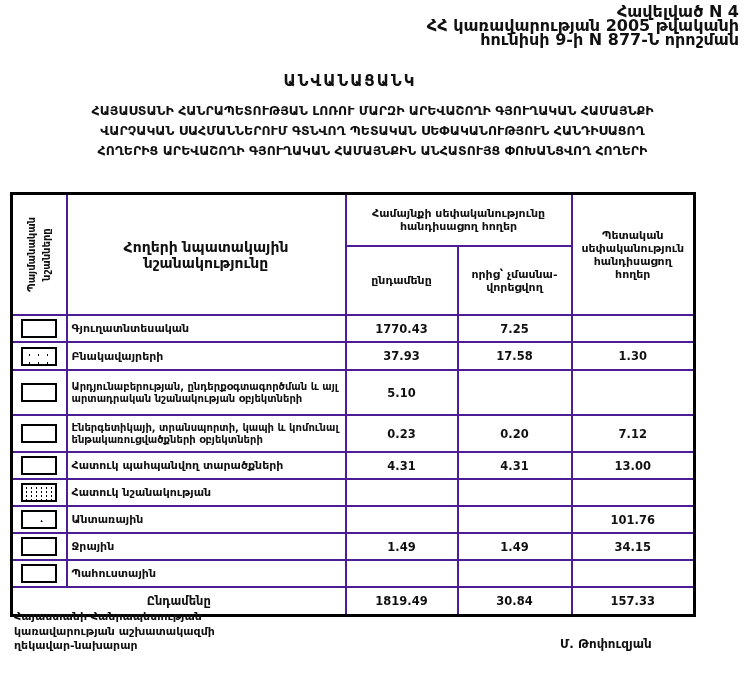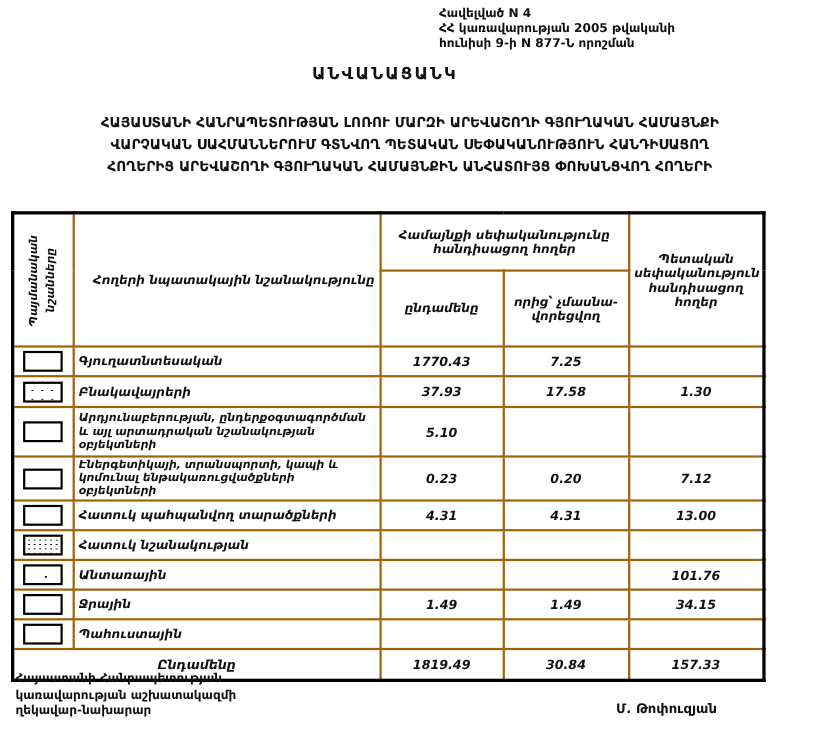--- a/index.html
+++ b/index.html
@@ -4,44 +4,44 @@
 <style>
   html,body{margin:0;padding:0;background:#fff;}
   body{
     width:745px;height:680px;position:relative;overflow:hidden;
     font-family:"DejaVu Sans",sans-serif;color:#111;
     -webkit-font-smoothing:none;
   }
   
   .annex{
     position:absolute;top:5px;right:6px;width:340px;
-    text-align:left;font-weight:bold;font-size:11px;line-height:14px;
+    text-align:right;font-weight:bold;font-size:16px;line-height:14px;
   }
   
   .doc-title{
-    position:absolute;top:58px;left:0;width:700px;text-align:center;
+    position:absolute;top:72px;left:0;width:700px;text-align:center;
     font-weight:bold;font-size:15px;letter-spacing:2px;
   }
   
   .subtitle{
     position:absolute;top:101px;left:0;width:745px;text-align:center;
     font-weight:bold;font-size:12.5px;line-height:20px;
   }
   
   table.main{
     position:absolute;left:10px;top:192px;
     border-collapse:collapse;table-layout:fixed;width:683px;
     border:3px solid #000;
   }
   table.main td,table.main th{
-    border:2px solid #a16207;padding:1px 4px;vertical-align:middle;
-    font-weight:bold;overflow:hidden;font-style:italic;
+    border:2px solid #4c1d95;padding:1px 4px;vertical-align:middle;
+    font-weight:bold;overflow:hidden;
   }
   th.sym-head{width:51px;}
-  th.name-head{width:271px;font-size:11px;text-align:right;}
+  th.name-head{width:271px;font-size:14px;text-align:center;}
   th.grp-head{font-size:11px;text-align:center;height:48px;}
   th.sub-head{font-size:11px;text-align:center;height:65px;}
   th.state-head{width:115px;font-size:11px;text-align:center;padding:2px 6px;}
   col.c1{width:55px;}col.c2{width:279px;}col.c3{width:112px;}col.c4{width:114px;}col.c5{width:123px;}
   .vertical{
     writing-mode:vertical-rl;transform:rotate(180deg);
     font-size:10px;line-height:1.5;height:104px;margin:0 auto;
     text-align:center;font-weight:bold;white-space:normal;
   }
   td.name{font-size:11px;text-align:left;padding-left:6px;}

